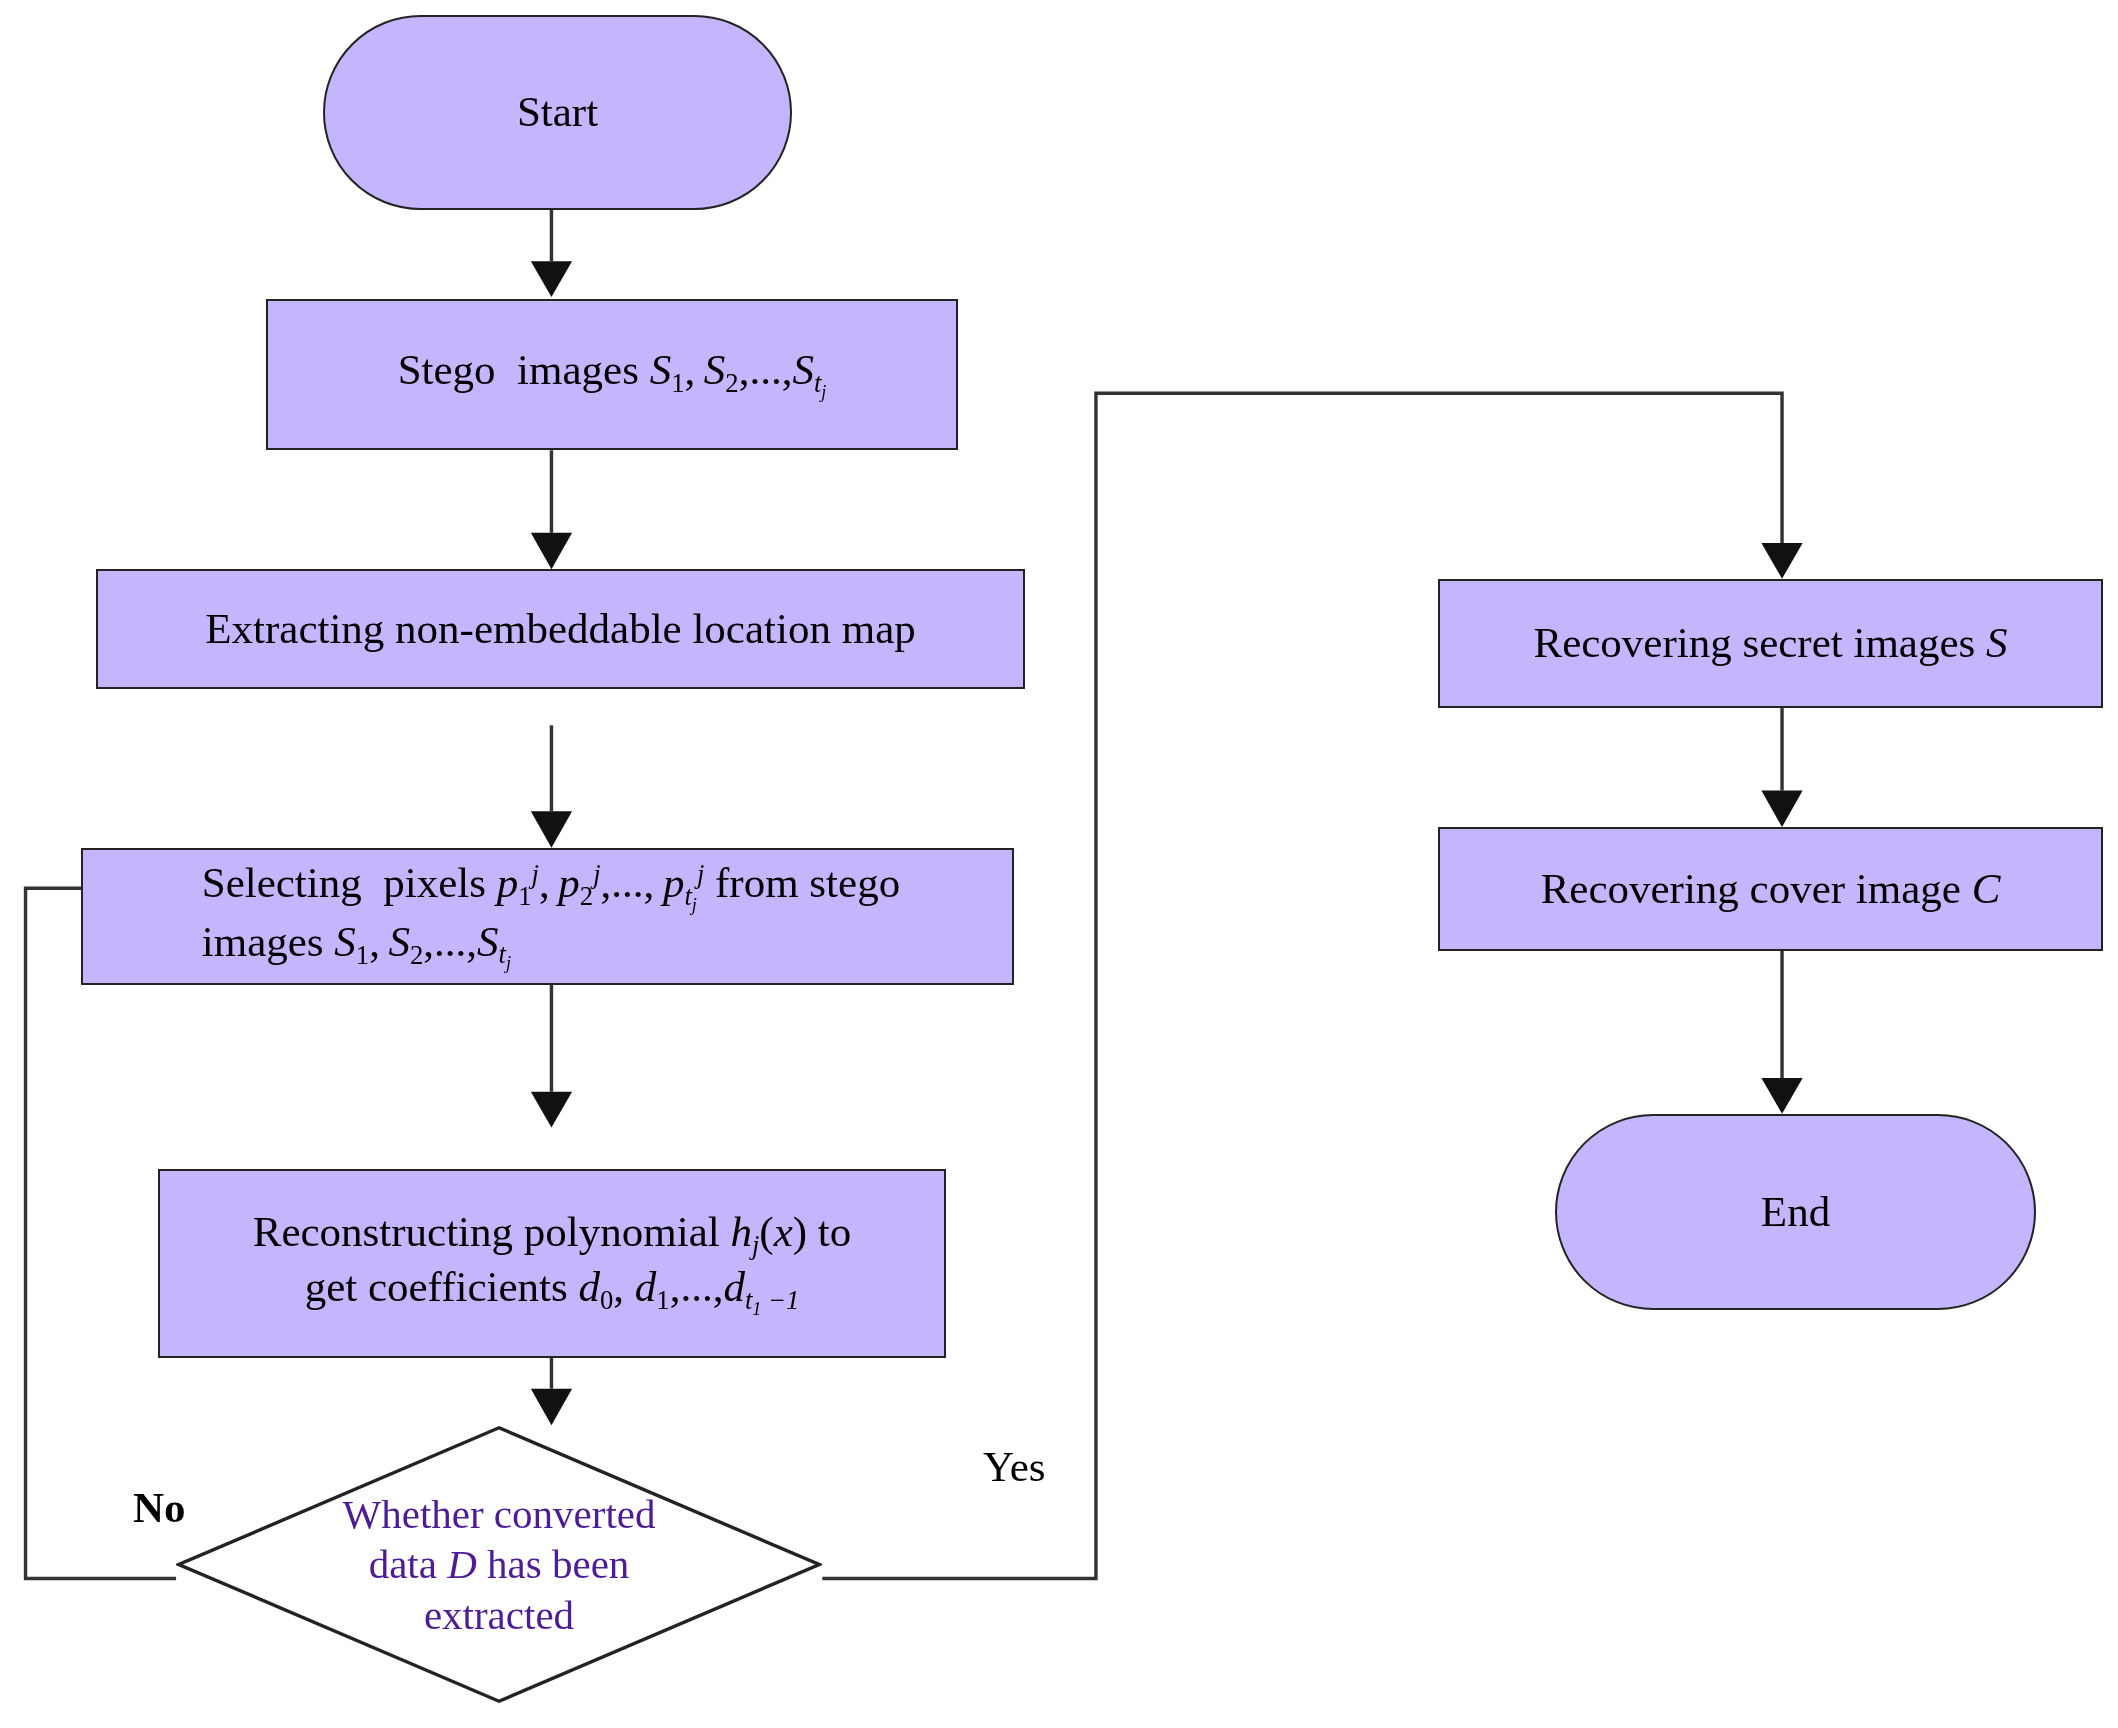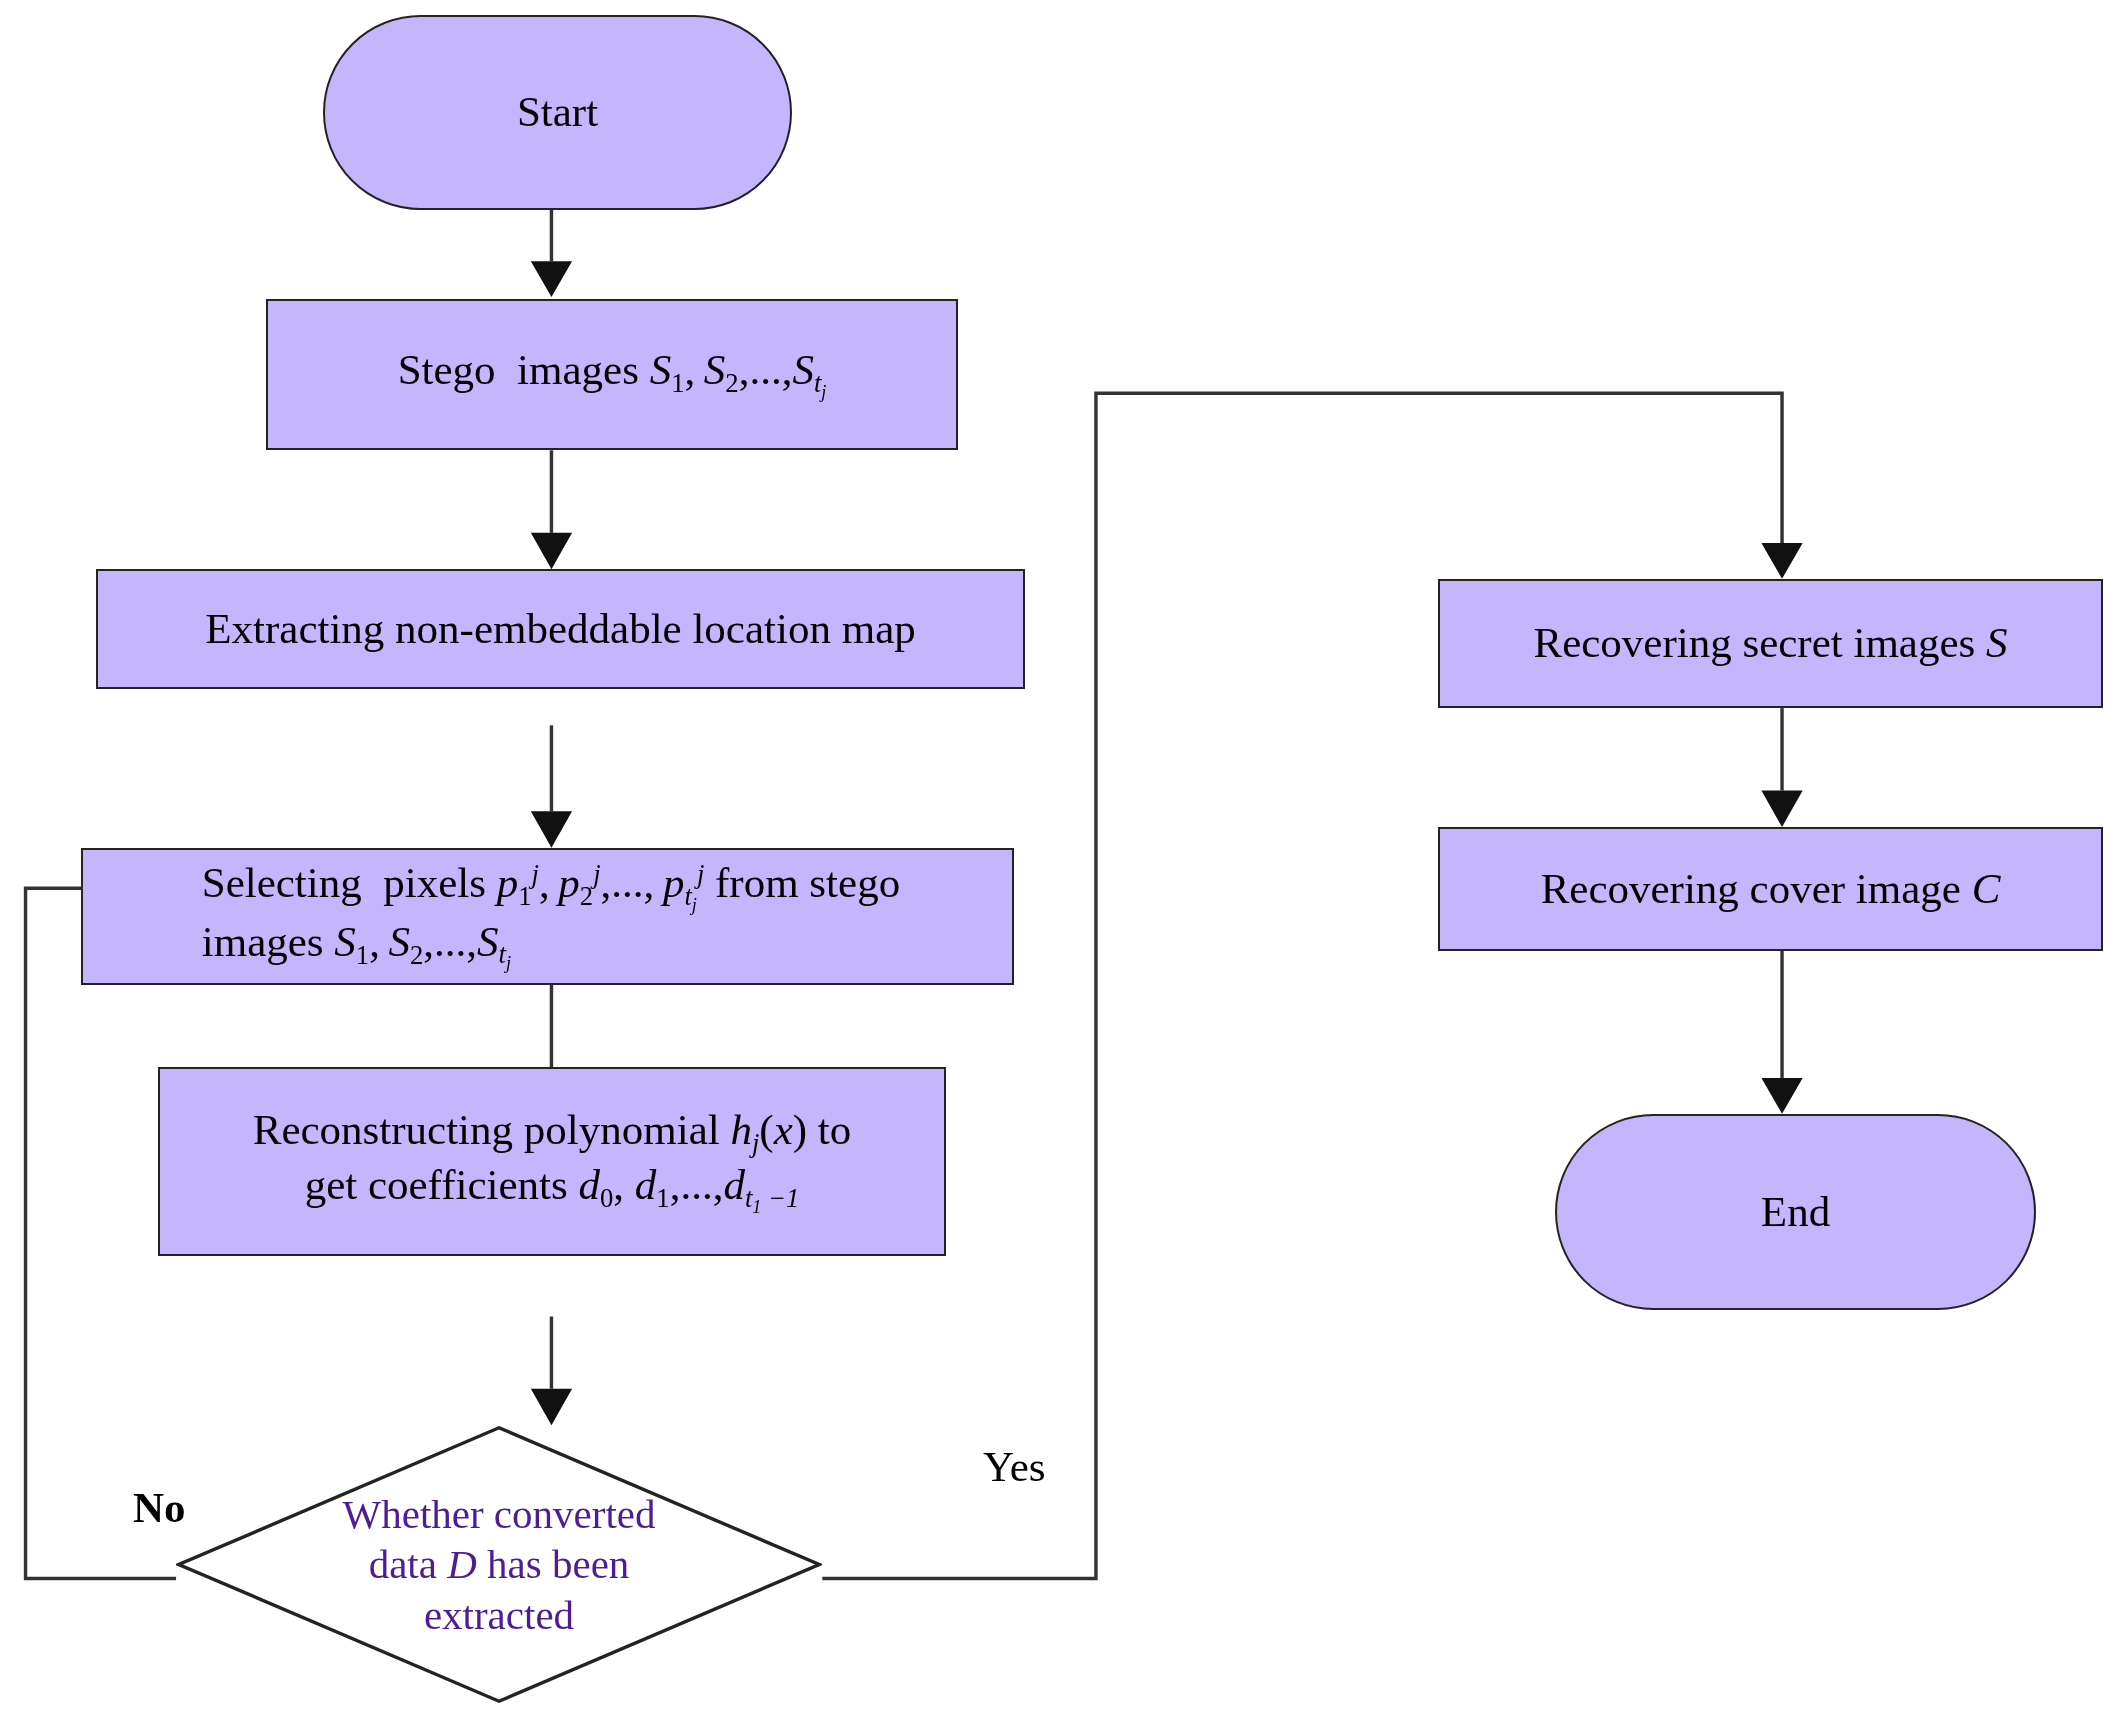--- a/index.html
+++ b/index.html
@@ -136,21 +136,21 @@
   </div>
 
   <div class="node" style="left:96px; top:569px; width:929px; height:120px;">
     <span class="txt">Extracting non-embeddable location map</span>
   </div>
 
   <div class="node" style="left:81px; top:848px; width:933px; height:137px; justify-content:center;">
     <span class="txt" style="text-align:left; padding-left:16.5px;">Selecting&nbsp; pixels <i class="mi">p</i><span class="sub num">1</span><span class="sup">j</span>, <i class="mi">p</i><span class="sub num">2</span><span class="sup">j</span>,..., <i class="mi">p</i><span class="sub">t<span class="sub2">j</span></span><span class="sup">j</span> from stego<br>images <i class="mi">S</i><span class="sub num">1</span>, <i class="mi">S</i><span class="sub num">2</span>,...,<i class="mi">S</i><span class="sub">t<span class="sub2">j</span></span></span>
   </div>
 
-  <div class="node" style="left:158px; top:1067px; width:788px; height:189px;">
+  <div class="node" style="left:158px; top:1169px; width:788px; height:189px;">
     <span class="txt">Reconstructing polynomial <i class="mi">h</i><span class="sub">j</span>(<i class="mi">x</i>) to<br>get coefficients <i class="mi">d</i><span class="sub num">0</span>, <i class="mi">d</i><span class="sub num">1</span>,...,<i class="mi">d</i><span class="sub">t<span class="sub2 num">1</span>&nbsp;−1</span></span>
   </div>
 
   <div class="diamond-wrap" style="left:176px; top:1425px; width:646px; height:279px;">
     <svg width="646" height="279" viewBox="0 0 940 406" xmlns="http://www.w3.org/2000/svg">
       <polygon points="470,4 936,203 470,402 4,203" fill="#ffffff" stroke="#232323" stroke-width="5"></polygon>
     </svg>
     <div class="diamond-label">
       <span style="display:block; width:440px;">Whether converted<br>data <i class="mi">D</i> has been<br>extracted</span>
     </div>

